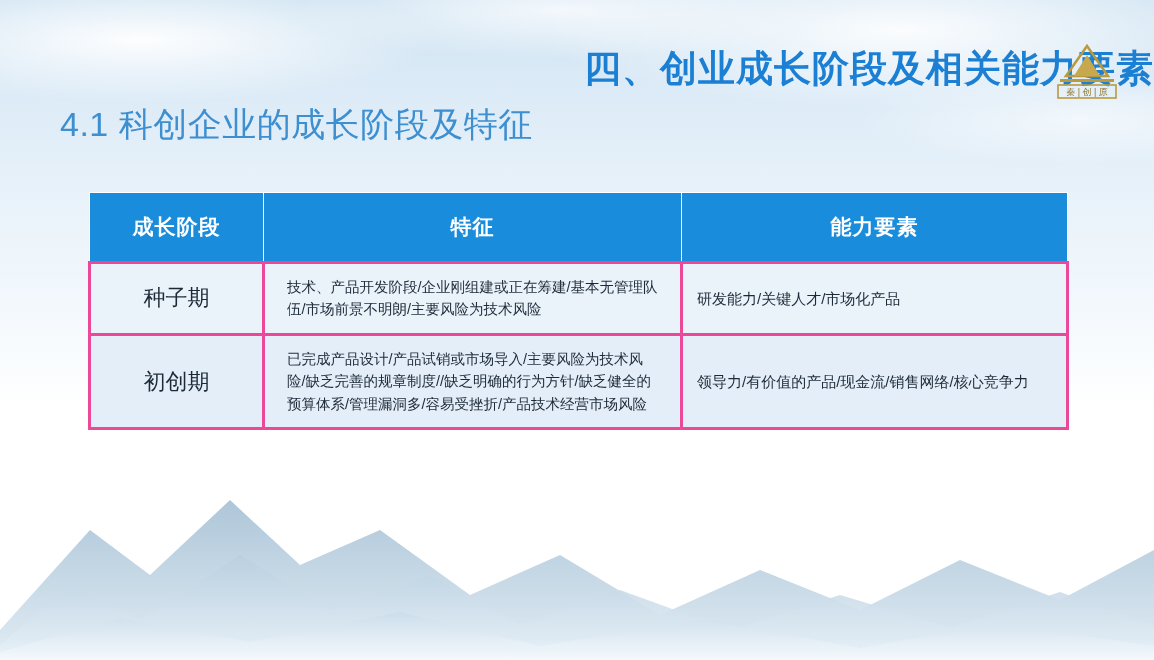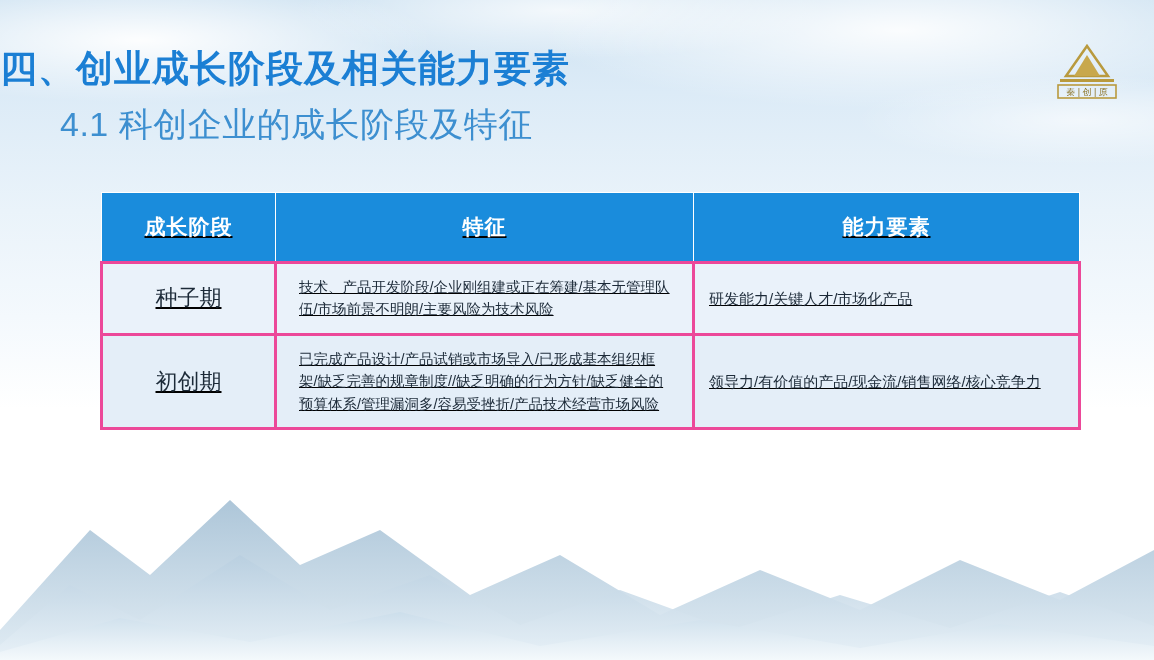--- a/index.html
+++ b/index.html
@@ -58,21 +58,21 @@
     border-radius: 10px;
     box-shadow: inset 0 0 0 0 rgba(0,0,0,0);
     pointer-events: none;
   }
 
   
   .title-main {
     position: absolute;
     left: 0; top: 44px;
     width: 1154px;
-    text-align: left;
+    text-align: right;
     font-size: 37px;
     font-weight: bold;
     color: #1b7fd4;
     letter-spacing: 1px;
     white-space: nowrap;
   }
   .title-sub {
     position: absolute;
     left: 60px; top: 102px;
     font-size: 34px;
@@ -84,23 +84,22 @@
   .logo {
     position: absolute;
     right: 28px; top: 42px;
     width: 78px; height: 60px;
   }
   .logo svg { display: block; }
 
   
   .table-wrap {
     position: absolute;
-    left: 100px; top: 192px;
+    left: 88px; top: 192px;
     width: 978px;
-    text-decoration: underline;
   }
   table.data {
     border-collapse: collapse;
     width: 978px;
     table-layout: fixed;
   }
   table.data th {
     background: #1a8cdc;
     color: #ffffff;
     font-size: 21px;
@@ -199,21 +198,21 @@
         </tr>
       </thead>
       <tbody>
         <tr class="row-a">
           <td class="stage">种子期</td>
           <td class="feature">技术、产品开发阶段/企业刚组建或正在筹建/基本无管理队伍/市场前景不明朗/主要风险为技术风险</td>
           <td class="ability">研发能力/关键人才/市场化产品</td>
         </tr>
         <tr class="row-b">
           <td class="stage">初创期</td>
-          <td class="feature">已完成产品设计/产品试销或市场导入/已形成基本组织框架/缺乏完善的规章制度//缺乏明确的行为方针/缺乏健全的预算体系/管理漏洞多/容易受挫折/产品技术经营市场风险</td>
+          <td class="feature">已完成产品设计/产品试销或市场导入/主要风险为技术风险/缺乏完善的规章制度//缺乏明确的行为方针/缺乏健全的预算体系/管理漏洞多/容易受挫折/产品技术经营市场风险</td>
           <td class="ability">领导力/有价值的产品/现金流/销售网络/核心竞争力</td>
         </tr>
       </tbody>
     </table>
   </div>
 
   <div class="bg-white-card"></div>
 </div>
 
 </body></html>

